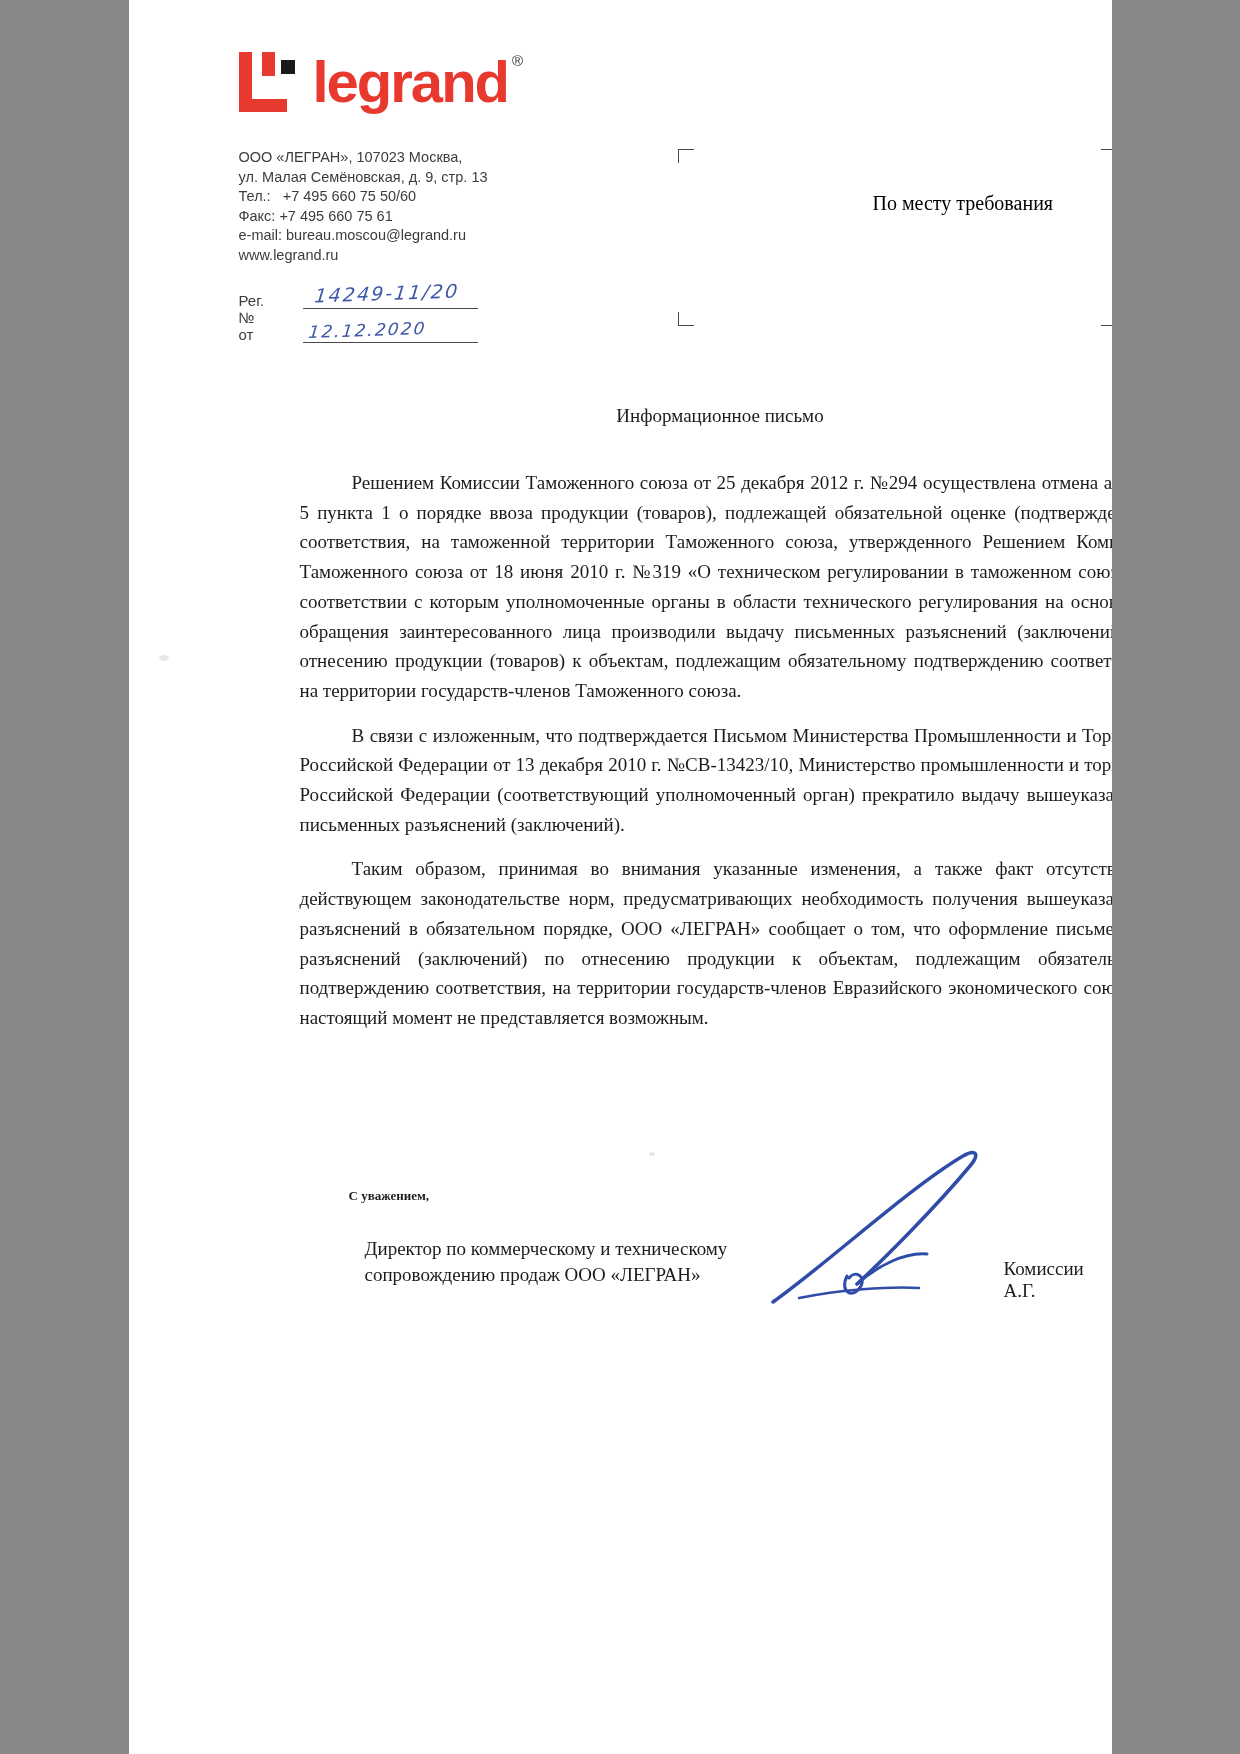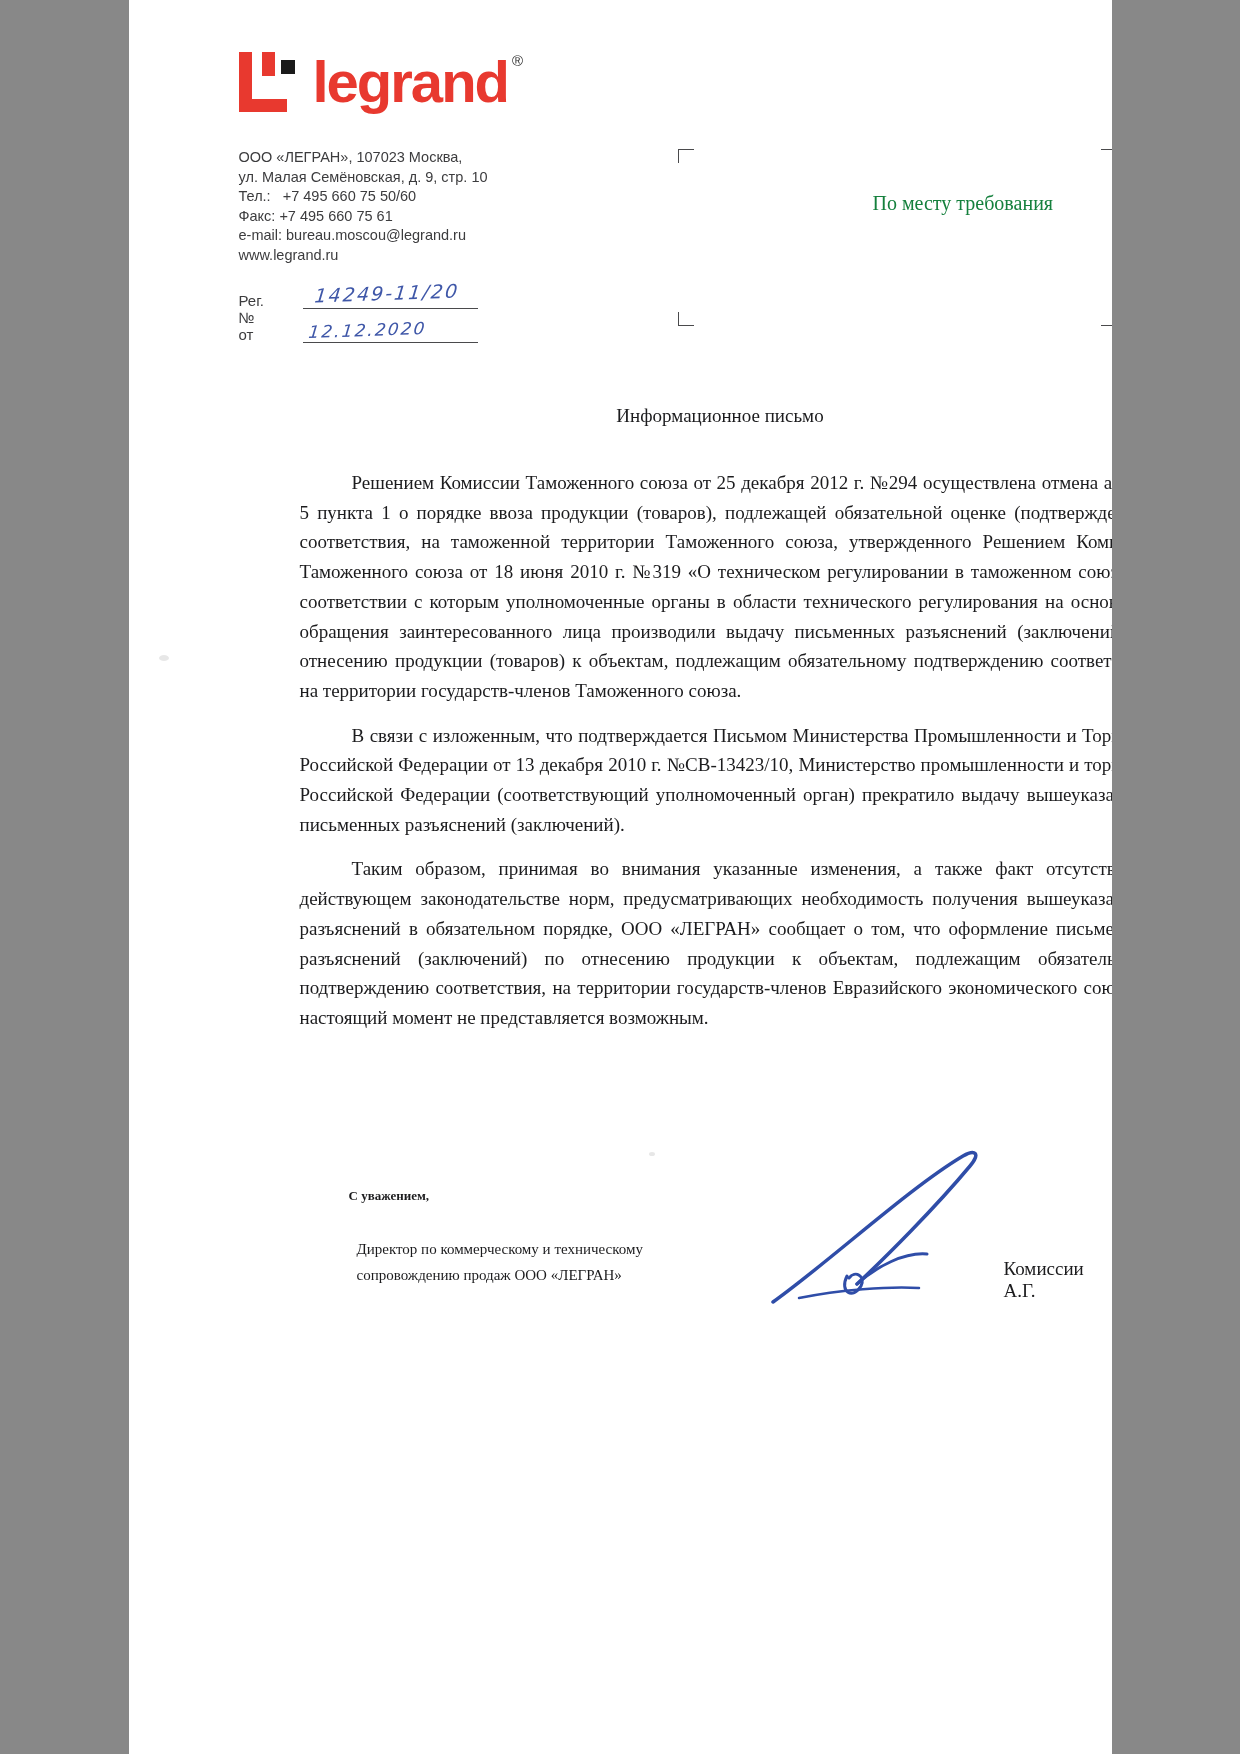--- a/index.html
+++ b/index.html
@@ -86,21 +86,21 @@
     white-space: nowrap;
   }
   .handwriting.date { font-size: 17px; left: 70px; top: 4px; }
 
   
   .recipient {
     position: absolute;
     left: 744px;
     top: 192px;
     font-size: 20px;
-    color: #15803d;
+    color: #000000;
   }
   .corner { position: absolute; width: 15px; height: 13px; }
   .corner.tl { left: 549px;  top: 149px; border-left: 1.5px solid #4a4a4c; border-top: 1.5px solid #4a4a4c; }
   .corner.tr { left: 972px;  top: 149px; border-right: 1.5px solid #4a4a4c; border-top: 1.5px solid #4a4a4c; }
   .corner.bl { left: 549px;  top: 312px; border-left: 1.5px solid #4a4a4c; border-bottom: 1.5px solid #4a4a4c; }
   .corner.br { left: 972px;  top: 312px; border-right: 1.5px solid #4a4a4c; border-bottom: 1.5px solid #4a4a4c; }
 
   
   .doc-title {
     position: absolute;
@@ -128,23 +128,23 @@
   
   .salutation {
     position: absolute;
     left: 220px;
     top: 1188px;
     font-size: 13px;
     font-weight: bold;
   }
   .position-block {
     position: absolute;
-    left: 228px;
+    left: 236px;
     top: 1236px;
-    font-size: 15px;
+    font-size: 19px;
     line-height: 26px;
   }
   .signature-svg {
     position: absolute;
     left: 630px;
     top: 1140px;
     width: 270px;
     height: 180px;
   }
   .signer-name {
@@ -177,21 +177,21 @@
       <rect x="2" y="49" width="48" height="13" fill="#e8392f"></rect>
       <rect x="25" y="2" width="13" height="24" fill="#e8392f"></rect>
       <rect x="44" y="10" width="14" height="14" fill="#1a1a1a"></rect>
     </svg>
     <span class="logo-wordmark">legrand</span>
     <span class="logo-reg">®</span>
   </div>
 
   <div class="letterhead">
     <div>ООО «ЛЕГРАН», 107023 Москва,</div>
-    <div>ул. Малая Семёновская, д. 9, стр. 10</div>
+    <div>ул. Малая Семёновская, д. 9, стр. 13</div>
     <div>Тел.:   +7 495 660 75 50/60</div>
     <div>Факс: +7 495 660 75 61</div>
     <div>e-mail: bureau.moscou@legrand.ru</div>
     <div>www.legrand.ru</div>
   </div>
 
   <div class="reg-block">
     <div class="reg-row">
       <span class="reg-label">Рег. №</span>
       <span class="reg-line"></span>

